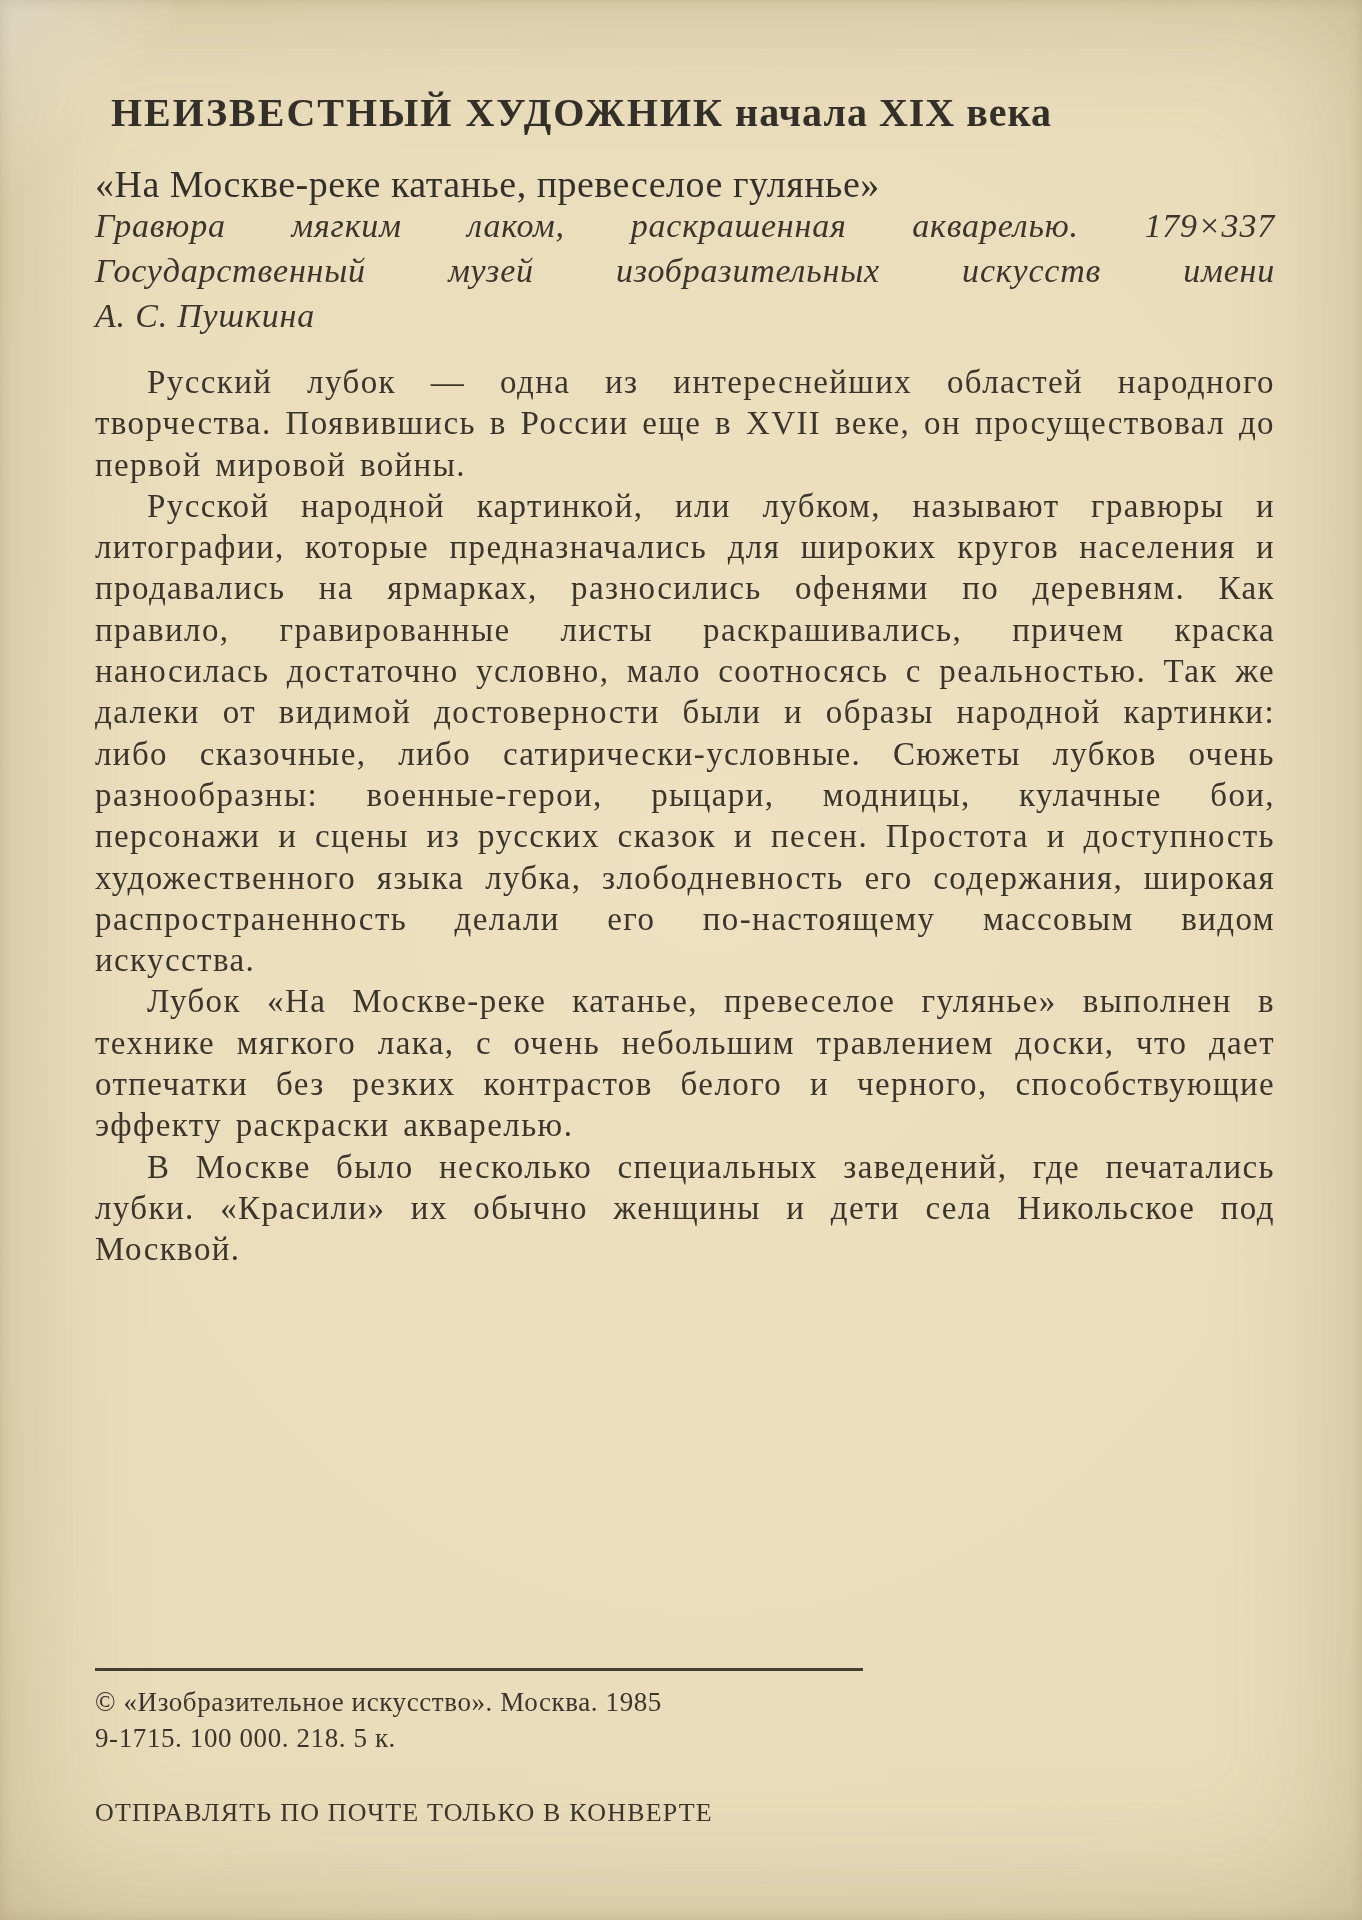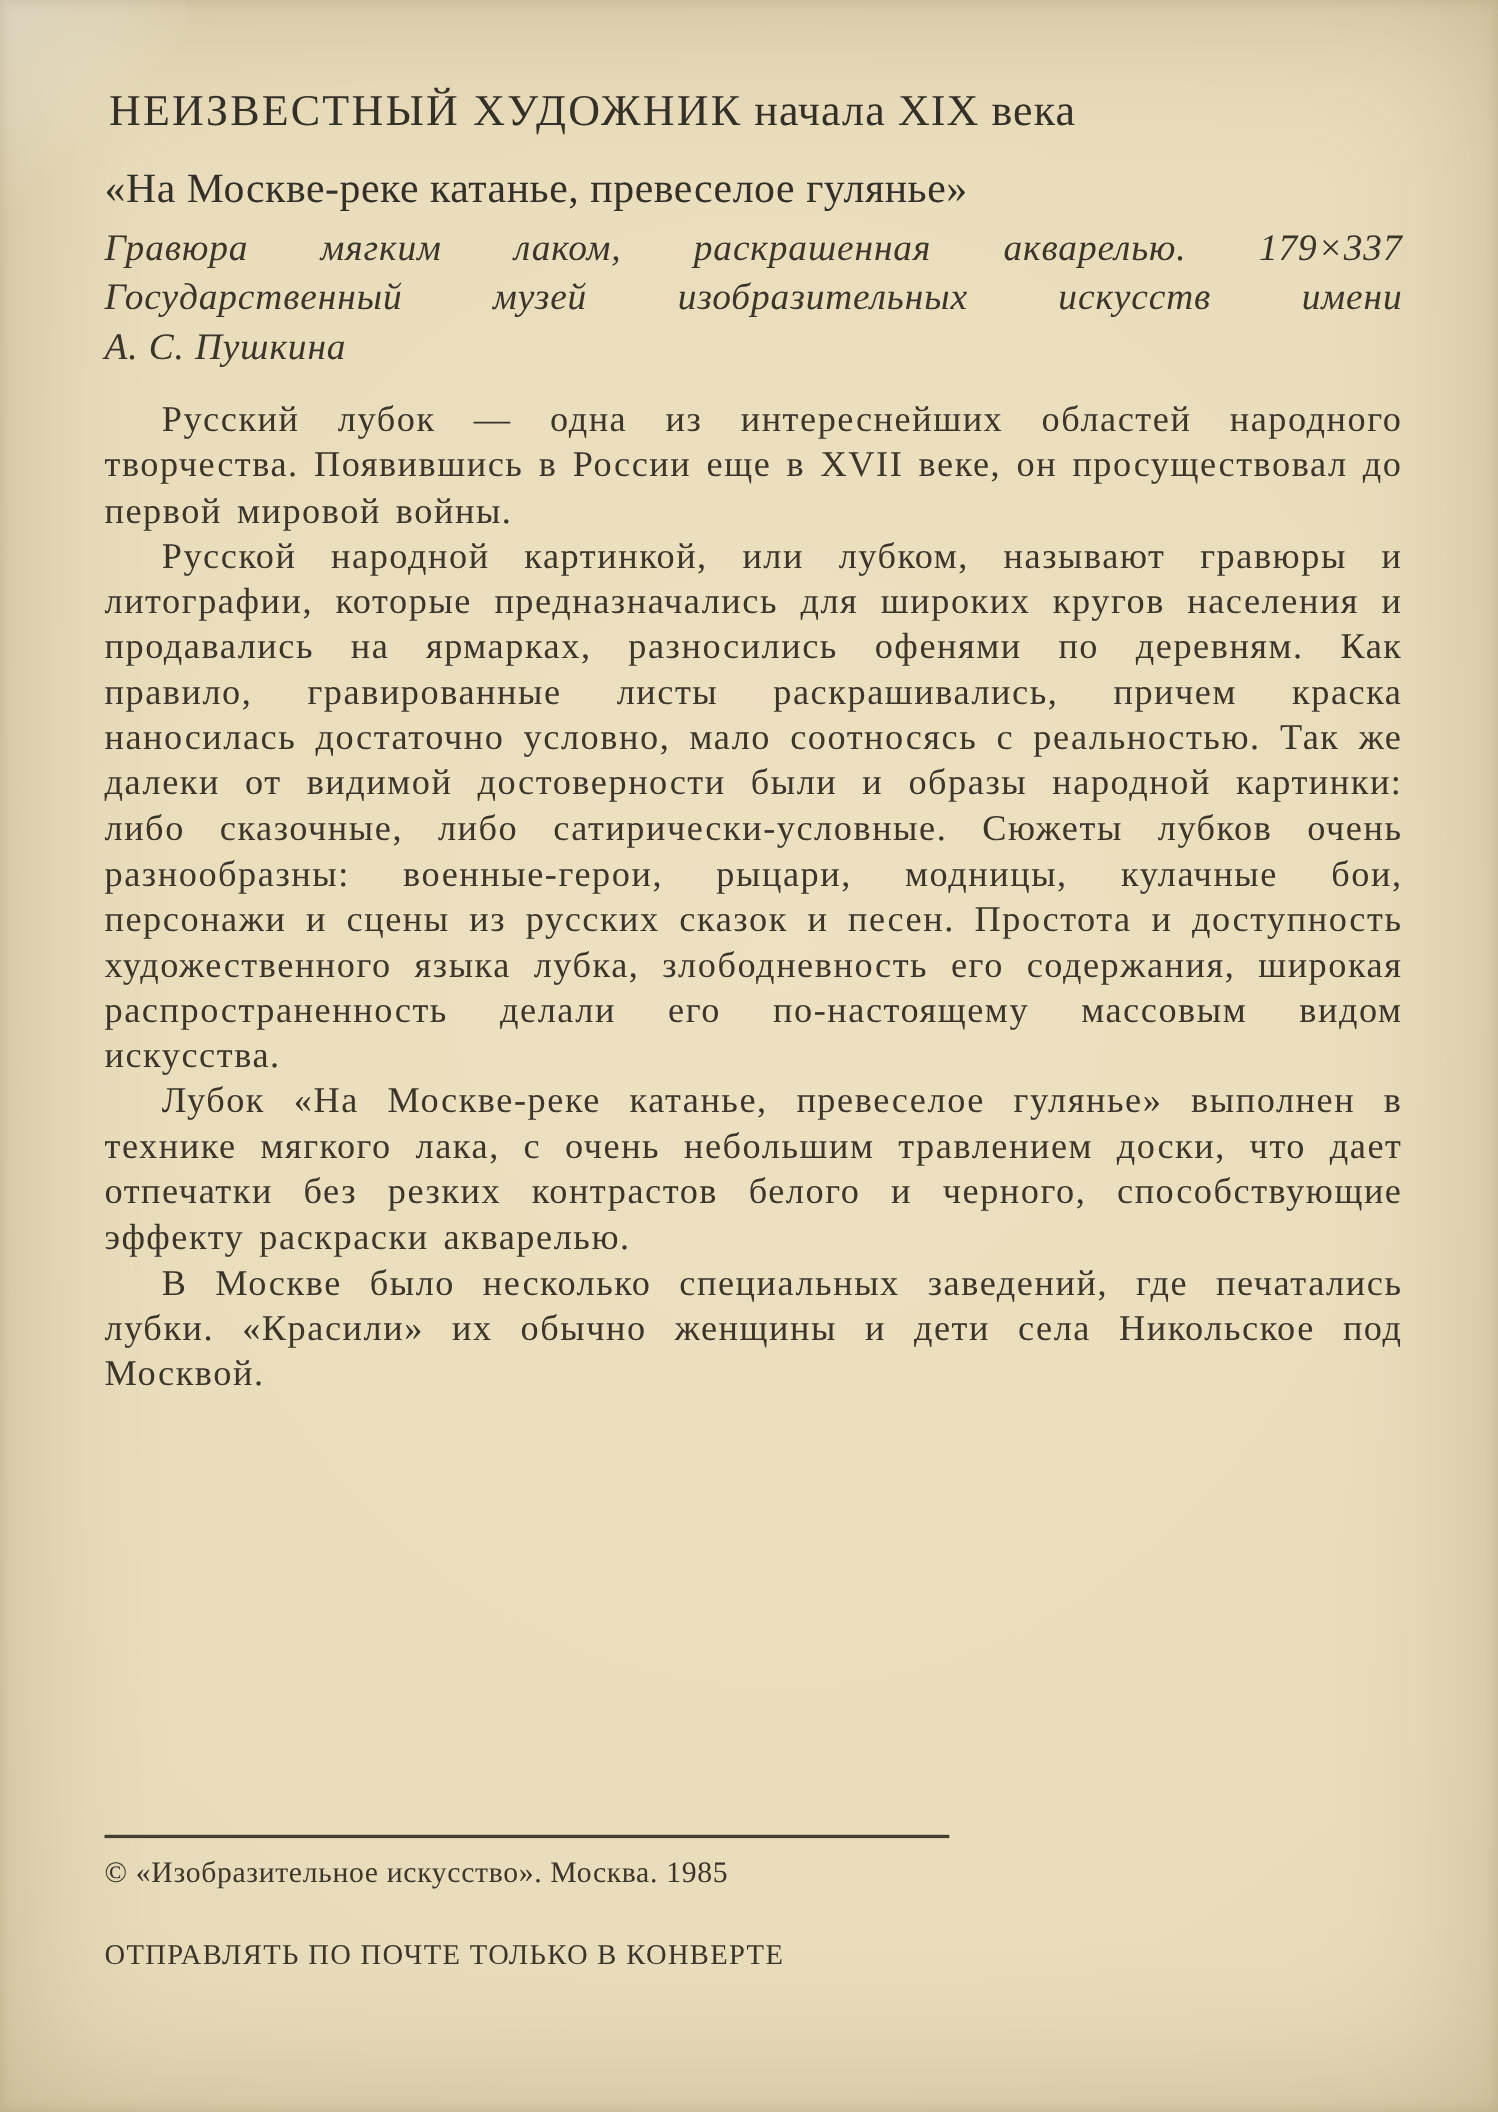--- a/index.html
+++ b/index.html
@@ -17,21 +17,21 @@
     position:absolute;top:0;left:0;width:170px;height:210px;
     background:linear-gradient(135deg, rgba(250,246,232,.9) 0%, rgba(250,246,232,.45) 22%, rgba(250,246,232,0) 55%);
     pointer-events:none;
   }
   .vignette{
     position:absolute;inset:0;pointer-events:none;
     box-shadow:inset 0 0 140px rgba(110,92,55,.28), inset 0 0 14px rgba(110,92,55,.18);
   }
   header.art-header{position:absolute;top:72px;left:95px;right:85px;}
   .title-line{
-    margin:4px;font-size:40px;font-weight:400;line-height:50px;
+    margin:16px;font-size:40px;font-weight:700;line-height:50px;
     letter-spacing:1px;color:#33302a;white-space:nowrap;
   }
   .title-line .artist{letter-spacing:2px;}
   .art-title{
     margin-top:22px;font-size:38px;line-height:48px;letter-spacing:.5px;color:#33302a;
   }
   section.credit{
     position:absolute;top:203px;left:95px;right:87px;
     font-style:italic;font-size:34px;line-height:45px;letter-spacing:.8px;color:#3b352c;
   }
@@ -74,17 +74,18 @@
 
   <p class="para">Русский лубок — одна из интереснейших областей народного творчества. Появившись в России еще в XVII веке, он просуществовал до первой мировой войны.</p>
       <p class="para">Русской народной картинкой, или лубком, называют гравюры и литографии, которые предназначались для широких кругов населения и продавались на ярмарках, разносились офенями по деревням. Как правило, гравированные листы раскрашивались, причем краска наносилась достаточно условно, мало соотносясь с реальностью. Так же далеки от видимой достоверности были и образы народной картинки: либо сказочные, либо сатирически-условные. Сюжеты лубков очень разнообразны: военные-герои, рыцари, модницы, кулачные бои, персонажи и сцены из русских сказок и песен. Простота и доступность художественного языка лубка, злободневность его содержания, широкая распространенность делали его по-настоящему массовым видом искусства.</p>
       <p class="para">Лубок «На Москве-реке катанье, превеселое гулянье» выполнен в технике мягкого лака, с очень небольшим травлением доски, что дает отпечатки без резких контрастов белого и черного, способствующие эффекту раскраски акварелью.</p>
       <p class="para">В Москве было несколько специальных заведений, где печатались лубки. «Красили» их обычно женщины и дети села Никольское под Москвой.</p>
     </article>
 
   <footer class="colophon">
     <div class="rule"></div>
     <div class="colo-line colo-copyright">© «Изобразительное искусство». Москва. 1985</div>
+    <div class="colo-line colo-code">9-1715. 100 000. 218. 5 к.</div>
     <div class="postal">ОТПРАВЛЯТЬ ПО ПОЧТЕ ТОЛЬКО В КОНВЕРТЕ</div>
   </footer>
 
   <div class="vignette"></div>
 </div>
 
 </body></html>

